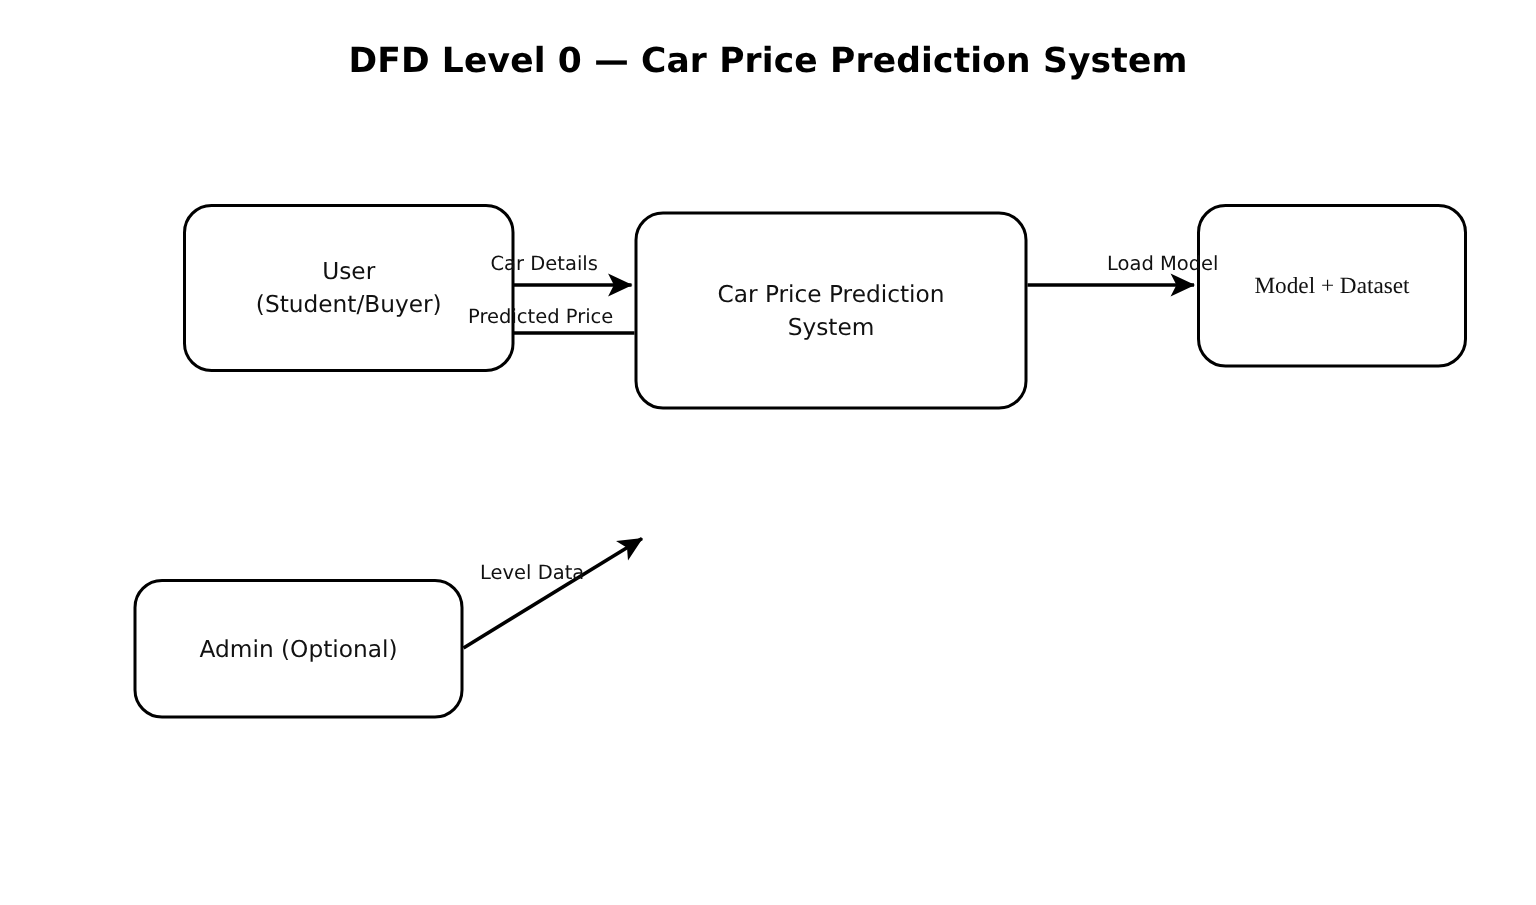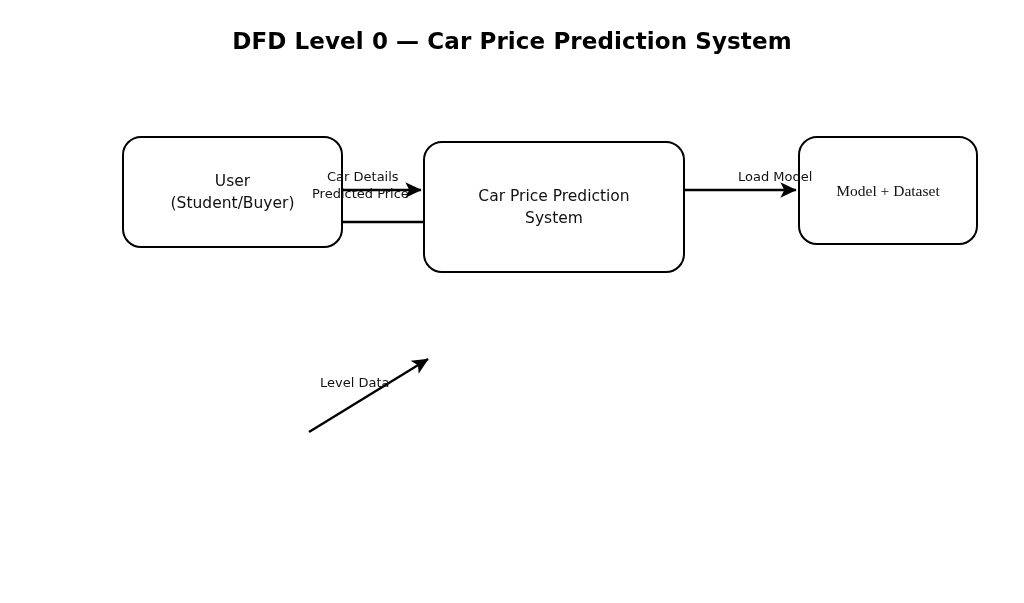--- a/index.html
+++ b/index.html
@@ -77,21 +77,21 @@
   
   .edge-label {
     position: absolute;
     font-size: 13px;
     line-height: 16px;
     color: #111111;
     white-space: pre;
     background: transparent;
   }
   #label-car-details     { left: 327px; top: 169px; text-align: right; }
-  #label-predicted-price { left: 312px; top: 186px; }
+  #label-predicted-price { left: 312px; top: 204px; }
   #label-load-model      { left: 738px; top: 169px; }
   #label-manage-data     { left: 320px; top: 375px; }
 </style>
 </head>
 <body>
 
 <div id="diagram-canvas">
 
   <div class="diagram-title">DFD Level 0 — Car Price Prediction System</div>
 
@@ -118,20 +118,23 @@
 
   <div class="node" id="node-system">
     <span class="node-label">Car Price Prediction
 System</span>
   </div>
 
   <div class="node" id="node-model">
     <span class="node-label">Model + Dataset</span>
   </div>
 
+  <div class="node" id="node-admin">
+    <span class="node-label">Admin (Optional)</span>
+  </div>
 
   <div class="edge-label" id="label-car-details">Car Details</div>
 
   <div class="edge-label" id="label-predicted-price">Predicted Price</div>
 
   <div class="edge-label" id="label-load-model">Load Model</div>
 
   <div class="edge-label" id="label-manage-data">Level Data</div>
 
 </div>

